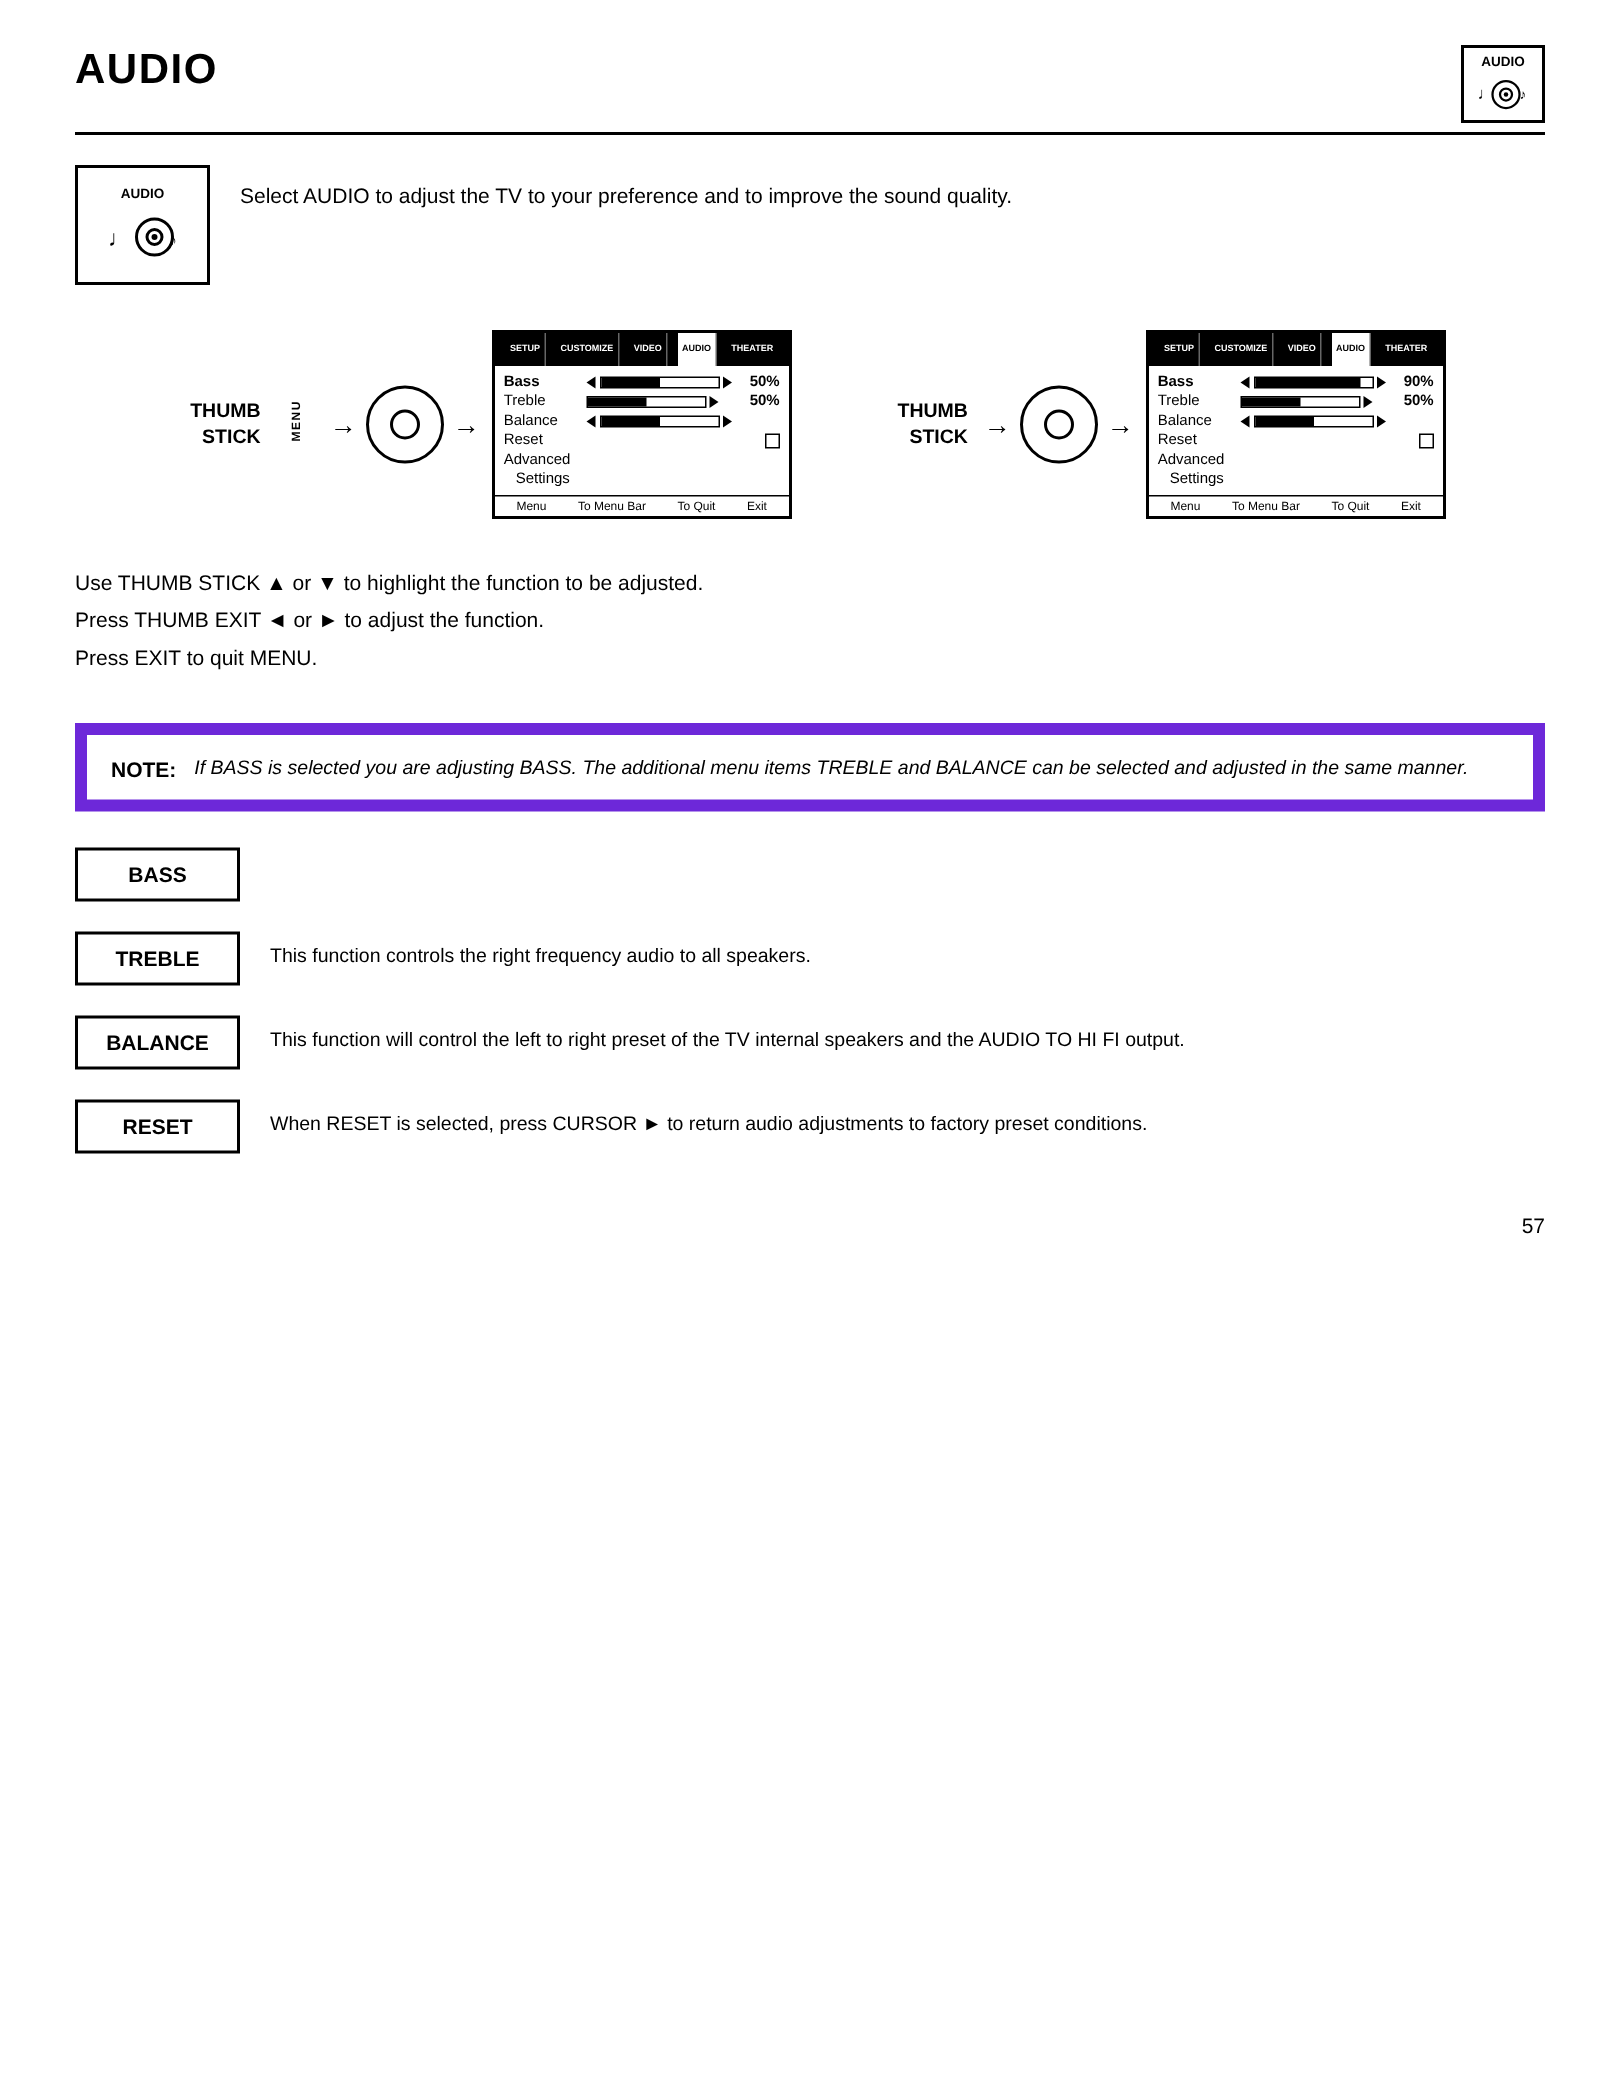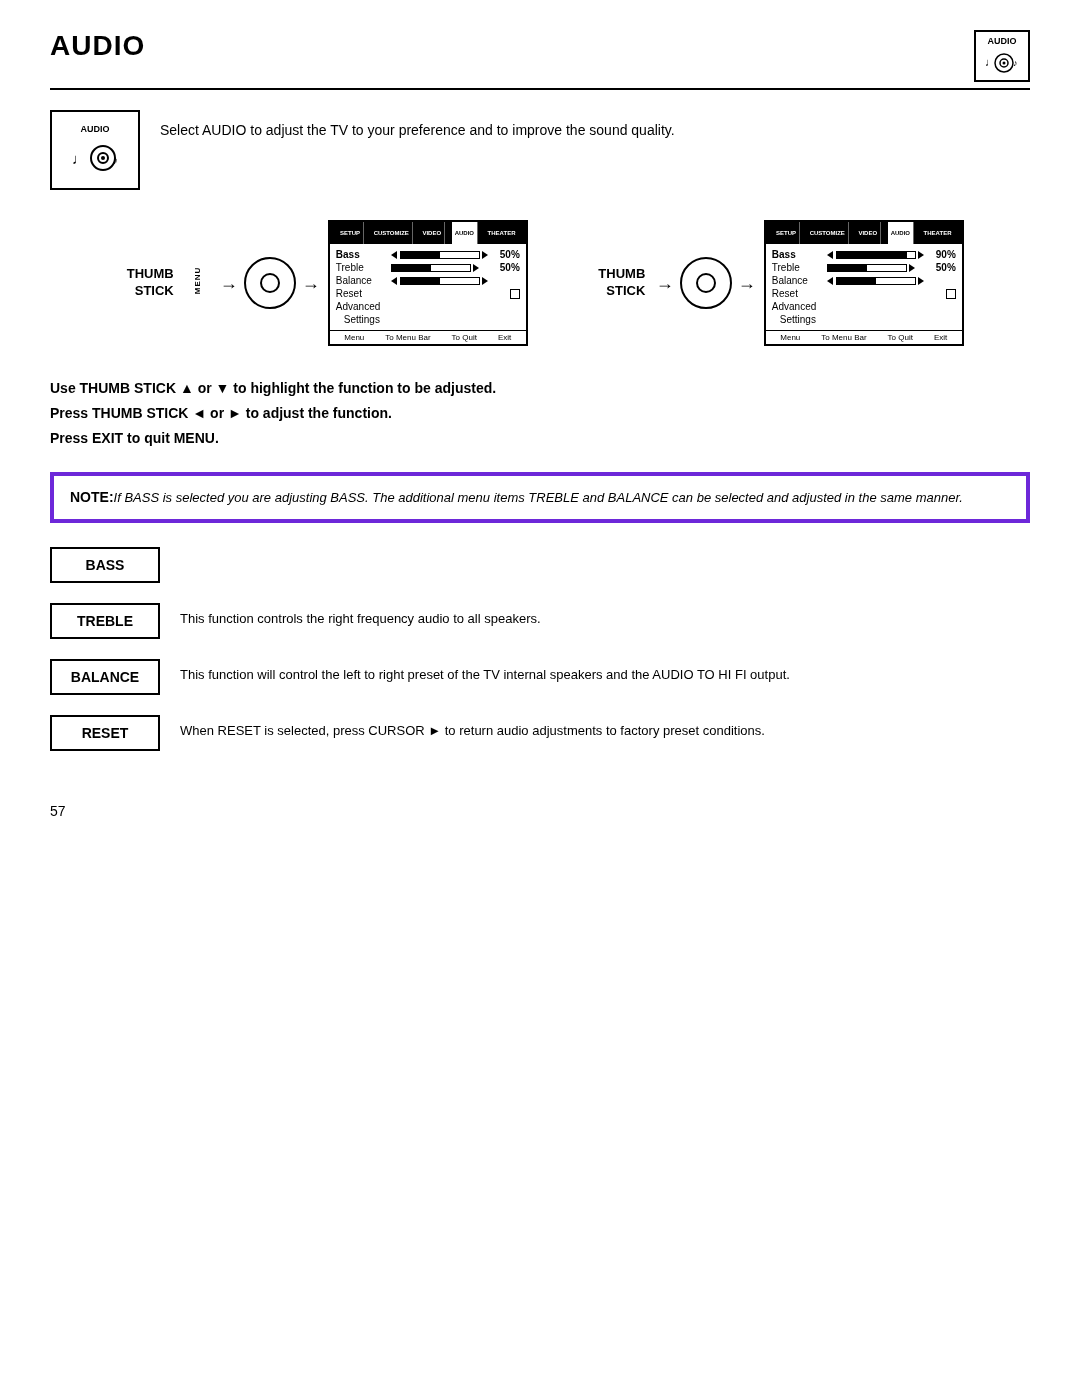--- a/index.html
+++ b/index.html
@@ -204,34 +204,33 @@
       border-top: 1px solid #000;
       display: flex;
       justify-content: space-around;
       padding: 2px 4px;
       font-size: 8px;
       color: #000;
     }
 
     
     .instructions {
-      margin-bottom: 20px;
+      margin-bottom: 30px;
       line-height: 1.8;
       font-size: 14px;
-      font-weight: bold;
     }
 
     
     .note-box {
-      border: 4px solid #6d28d9;
+      border: 8px solid #6d28d9;
       padding: 12px 16px;
       margin-bottom: 24px;
       display: flex;
-      gap: 0;
-      align-items: center;
+      gap: 12px;
+      align-items: flex-end;
     }
     .note-label {
       font-weight: bold;
       font-size: 14px;
       white-space: nowrap;
     }
     .note-text {
       font-size: 13px;
       line-height: 1.5;
       font-style: italic;
@@ -258,22 +257,22 @@
       text-align: center;
     }
     .feature-description {
       font-size: 13px;
       line-height: 1.5;
       padding-top: 6px;
     }
 
     
     .page-number {
-      text-align: left;
-      margin-top: 52px;
+      text-align: right;
+      margin-top: 40px;
       font-size: 14px;
     }
 
     
     .audio-icon-svg {
       width: 36px;
       height: 28px;
     }
 
     .left-arrow-tri {
@@ -488,21 +487,21 @@
           <span>To Quit</span>
           <span>Exit</span>
         </div>
       </div>
     </div>
 
   </div>
 
   <div class="instructions">
     <p>Use THUMB STICK ▲ or ▼ to highlight the function to be adjusted.</p>
-    <p>Press THUMB STICK ◄ or ► to adjust the function.</p>
+    <p>Press THUMB EXIT ◄ or ► to adjust the function.</p>
     <p>Press EXIT to quit MENU.</p>
   </div>
 
   <div class="note-box">
     <span class="note-label">NOTE:</span>
     <span class="note-text">If BASS is selected you are adjusting BASS.  The additional menu items TREBLE and BALANCE can be selected and adjusted in the same manner.</span>
   </div>
 
   <div class="feature-row">
     <div class="feature-label-box">BASS</div>

